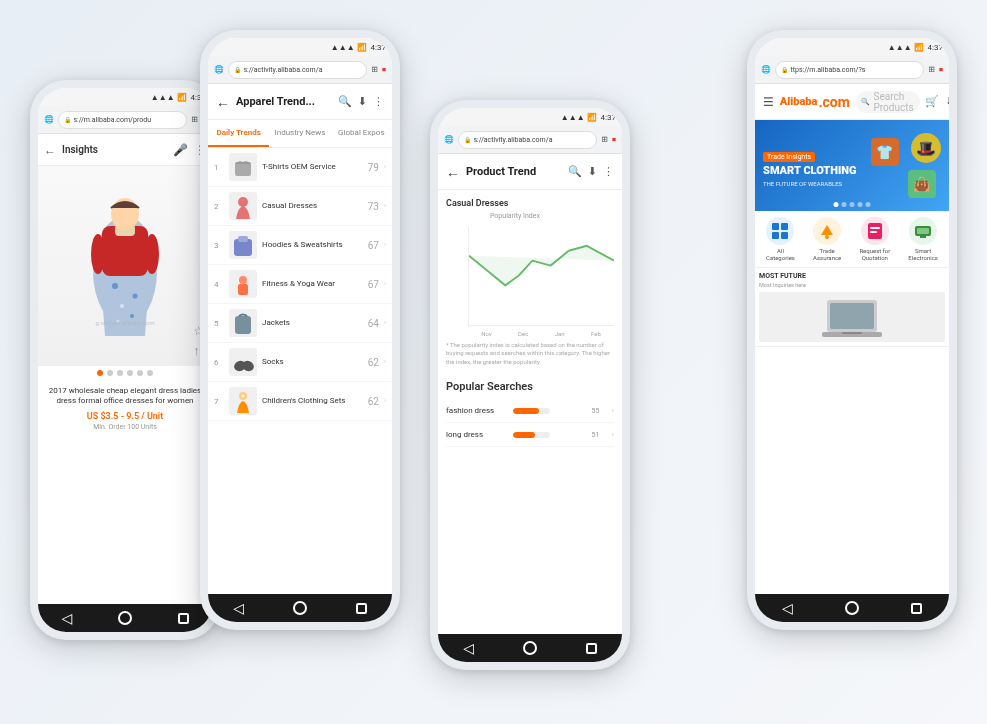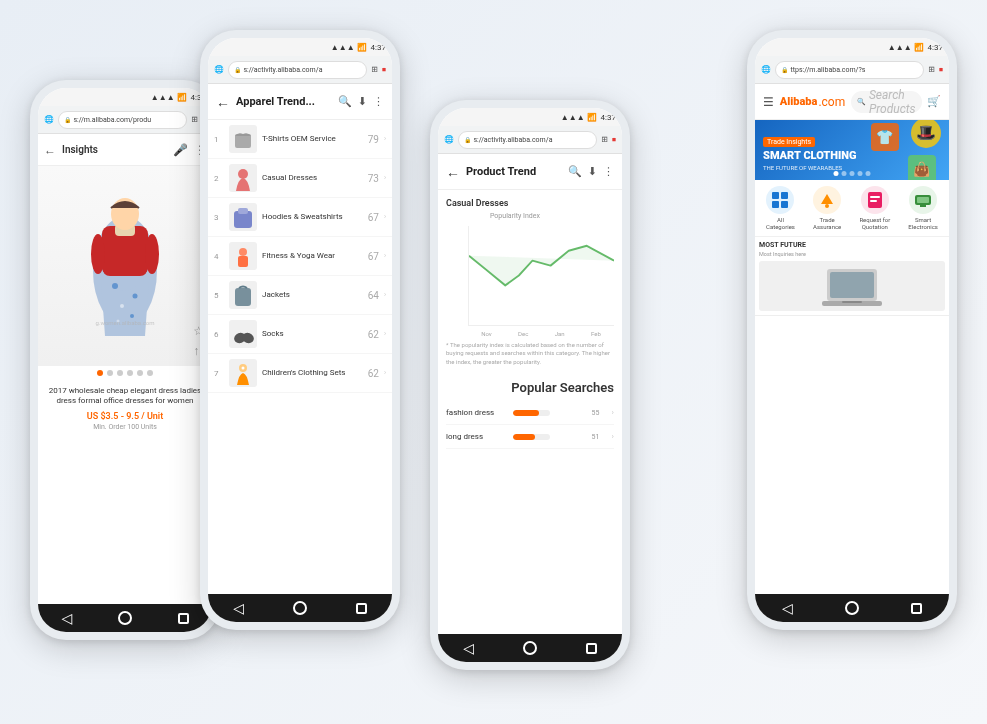--- a/index.html
+++ b/index.html
@@ -350,25 +350,24 @@
       color: #aaa;
       line-height: 1.4;
       margin-top: 4px;
     }
 
     
     .popular-section {
       padding: 6px 8px;
     }
     .popular-title {
-      font-size: 13px;
+      font-size: 11px;
       font-weight: 600;
       color: #333;
       margin-bottom: 6px;
-      text-align: right;
     }
     .search-item {
       display: flex;
       align-items: center;
       height: 24px;
       border-bottom: 1px solid #f5f5f5;
       gap: 2px;
     }
     .search-term {
       font-size: 8px;
@@ -412,26 +411,25 @@
       flex: 1;
       height: 22px;
       background: #f5f5f5;
       border-radius: 11px;
       display: flex;
       align-items: center;
       padding: 0 6px;
       gap: 3px;
     }
     .ali-search-text {
-      font-size: 12px;
+      font-size: 10px;
       color: #bbb;
-      font-style: italic;
     }
     .banner-area {
-      height: 60px;
+      height: 91px;
       background: linear-gradient(135deg, #1565c0 0%, #42a5f5 100%);
       position: relative;
       display: flex;
       align-items: center;
       padding: 8px;
       overflow: hidden;
     }
     .banner-text-main {
       font-size: 11px;
       font-weight: 900;
@@ -626,20 +624,25 @@
         <span class="url-icon">⊞</span>
         <span class="url-icon" style="color:#e53935;">⏹</span>
       </div>
       <div class="app-header">
         <span style="font-size:14px;color:#333;">←</span>
         <span style="font-size:11px;font-weight:700;color:#222;flex:1;">Apparel Trend...</span>
         <span style="font-size:11px;color:#555;">🔍</span>
         <span style="font-size:11px;color:#555;">⬇</span>
         <span style="font-size:11px;color:#555;">⋮</span>
       </div>
+      <div class="tabs-bar">
+        <div class="tab active">Daily Trends</div>
+        <div class="tab">Industry News</div>
+        <div class="tab">Global Expos</div>
+      </div>
 
       <div>
 
         <div class="trend-item">
           <span class="trend-num">1</span>
           <div class="trend-img">
             <svg width="26" height="26" viewBox="0 0 26 26">
                 <rect x="5" y="8" width="16" height="14" rx="2" fill="#aaa"></rect>
                 <path d="M5 10 Q8 6 13 8 Q18 6 21 10" fill="#999"></path>
               </svg>
@@ -838,21 +841,21 @@
           <span>ttps://m.alibaba.com/?s</span>
         </div>
         <span class="url-icon">⊞</span>
         <span class="url-icon" style="color:#e53935;">⏹</span>
       </div>
 
       <div class="alibaba-header">
         <span style="font-size:12px;color:#555;">☰</span>
         <div style="display:flex;align-items:center;gap:1px;">
           <span style="font-size:11px;font-weight:900;color:#ff6600;">Alibaba</span>
-          <span style="font-size:12px;color:#ff6600;">.com</span>
+          <span style="font-size:14px;color:#ff6600;font-weight:bold;">.com</span>
         </div>
         <div class="ali-search">
           <span style="font-size:7px;color:#999;">🔍</span>
           <span class="ali-search-text">Search Products</span>
         </div>
         <span style="font-size:11px;color:#555;">🛒</span>
         <span style="font-size:11px;color:#555;">⬇</span>
         <span style="font-size:11px;color:#555;">🔔</span>
       </div>
 

